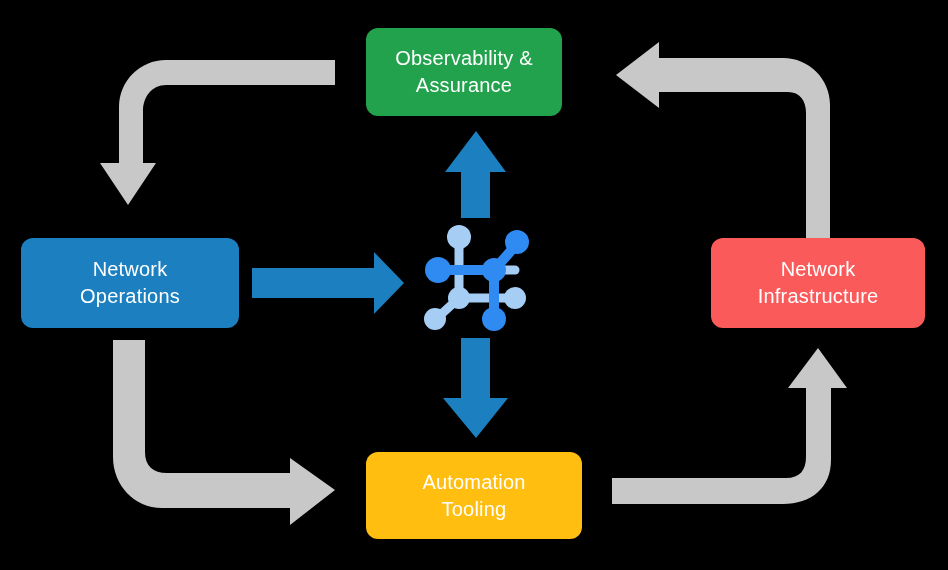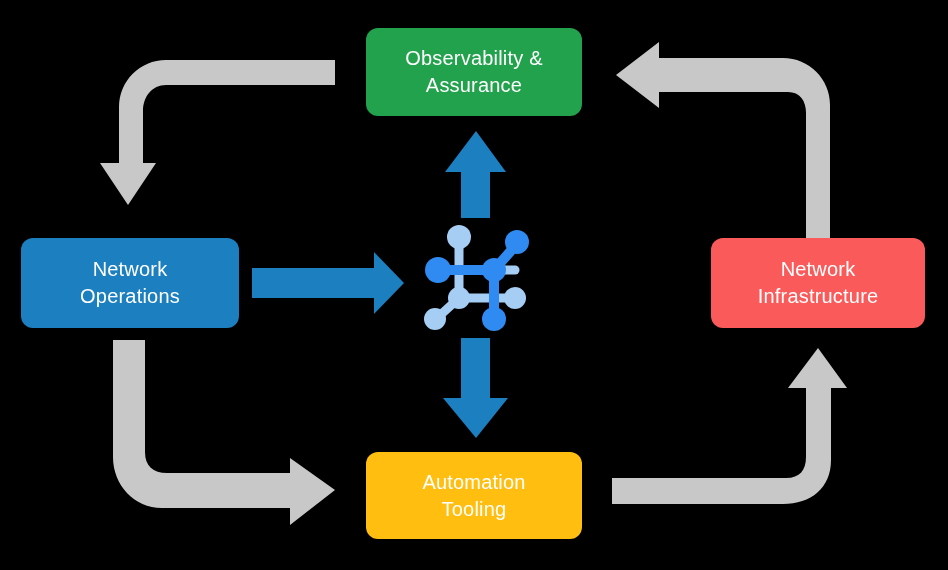--- a/index.html
+++ b/index.html
@@ -37,21 +37,21 @@
     line-height: 1.35;
     font-weight: 400;
     letter-spacing: 0.2px;
     box-sizing: border-box;
     padding: 4px 10px;
     white-space: pre-line;
   }
   #box-observability {
     left: 366px;
     top: 28px;
-    width: 216px;
+    width: 196px;
     height: 88px;
   }
   #box-operations {
     left: 21px;
     top: 238px;
     width: 218px;
     height: 90px;
   }
   #box-infrastructure {
     left: 711px;

